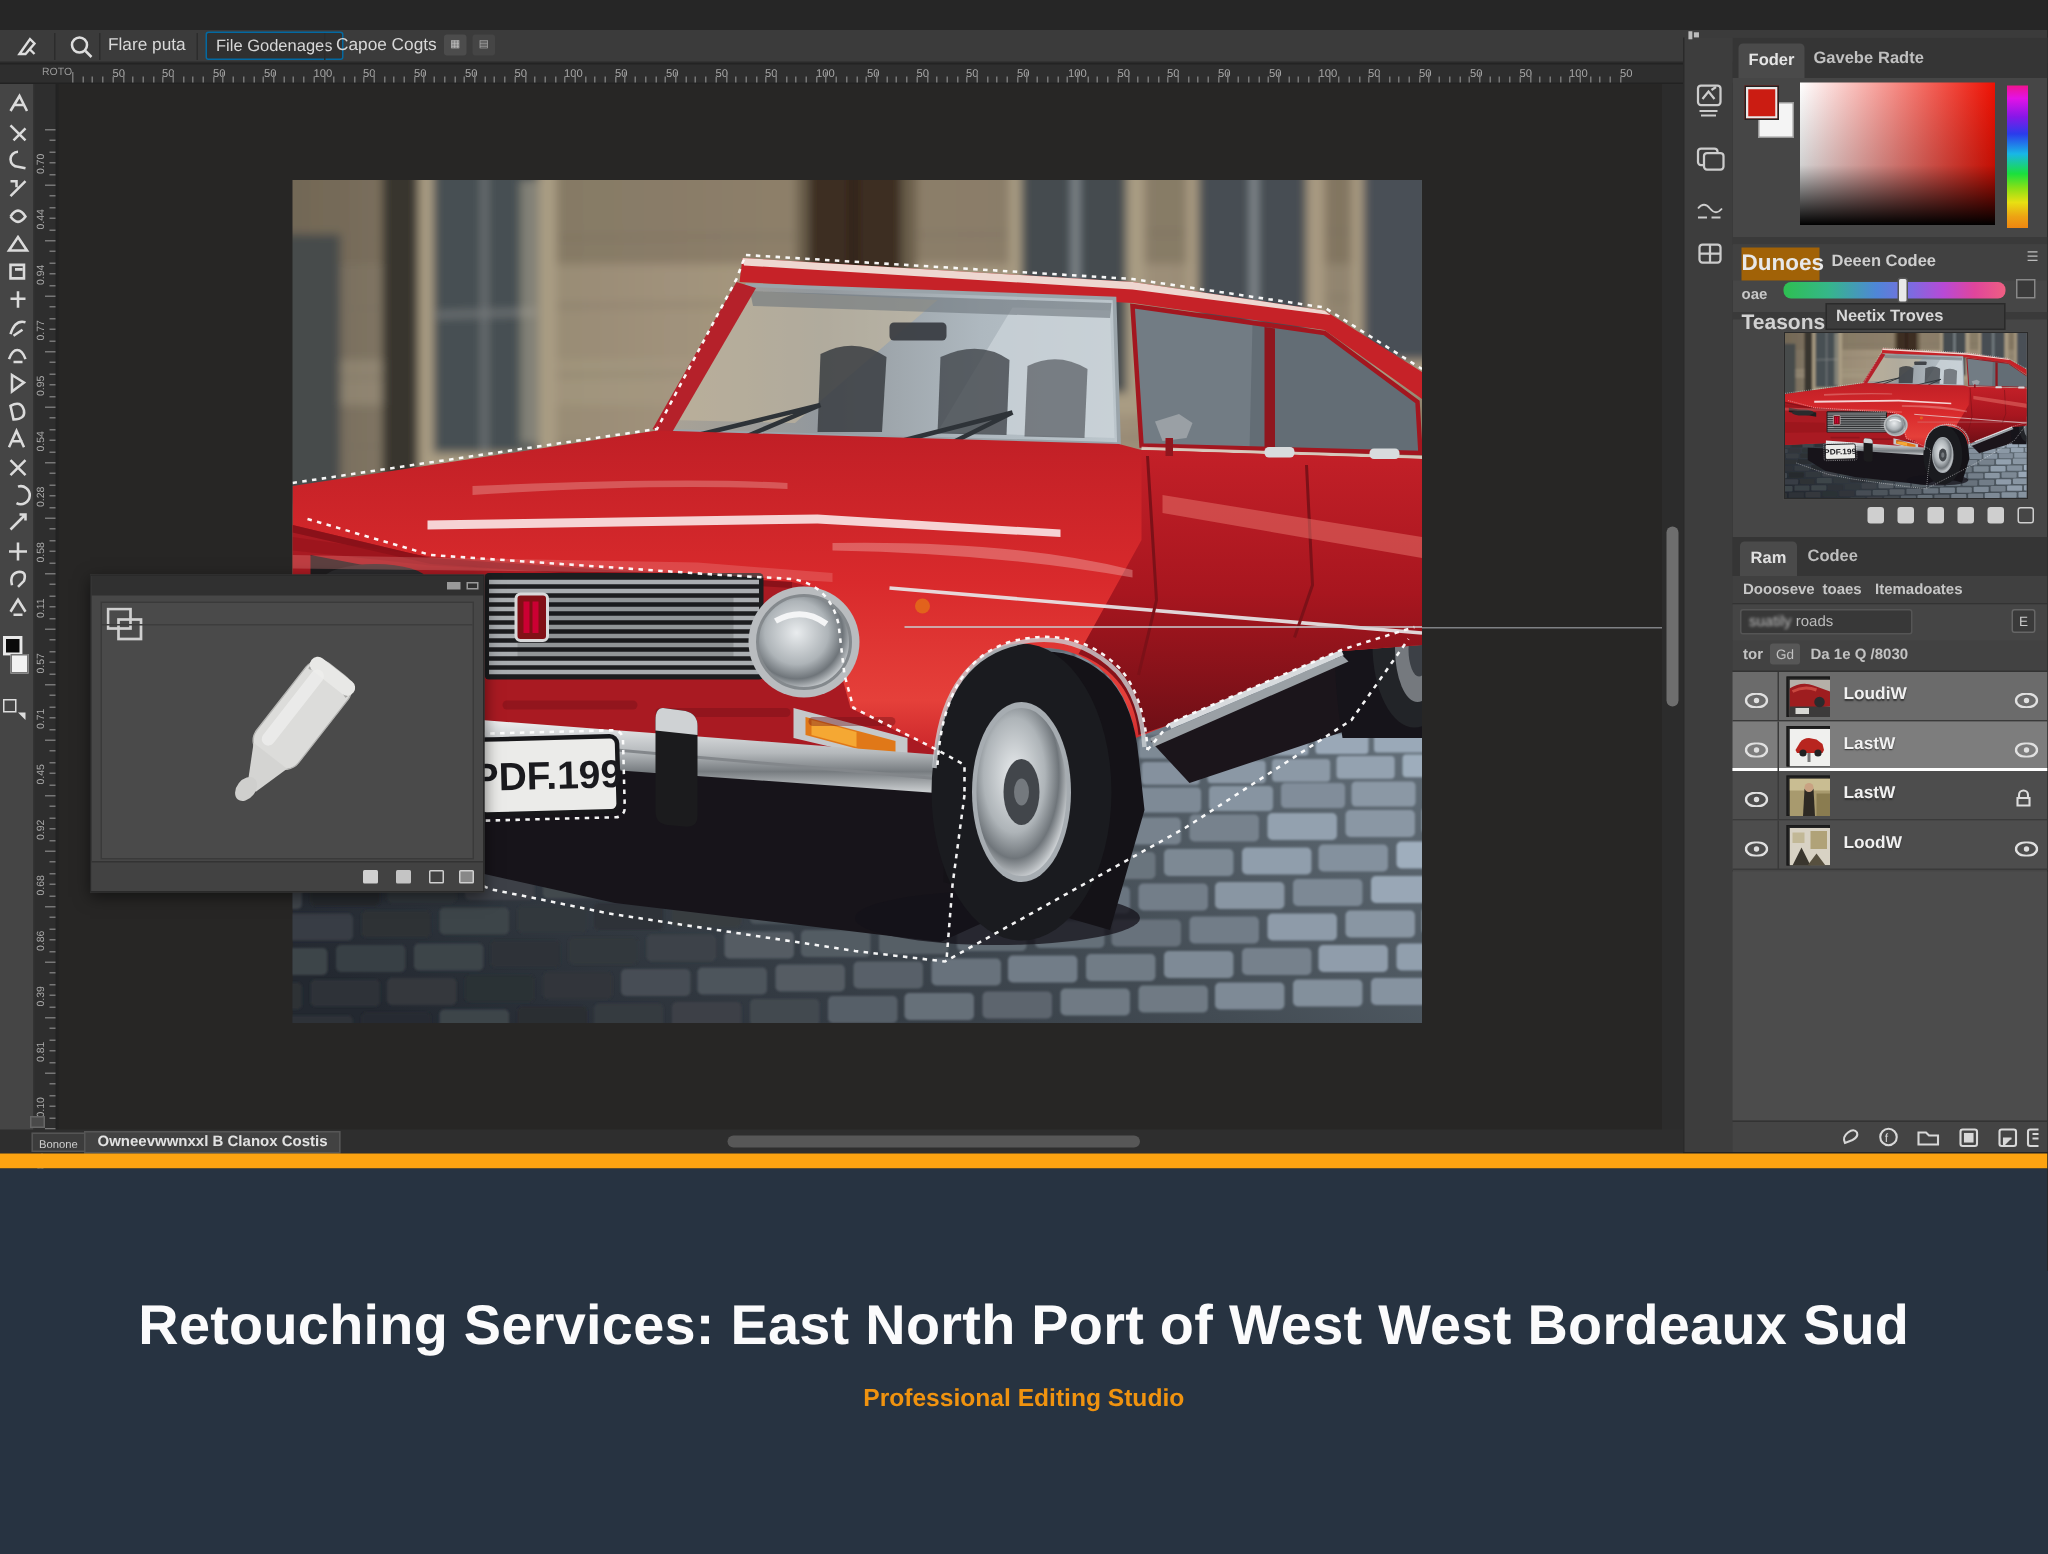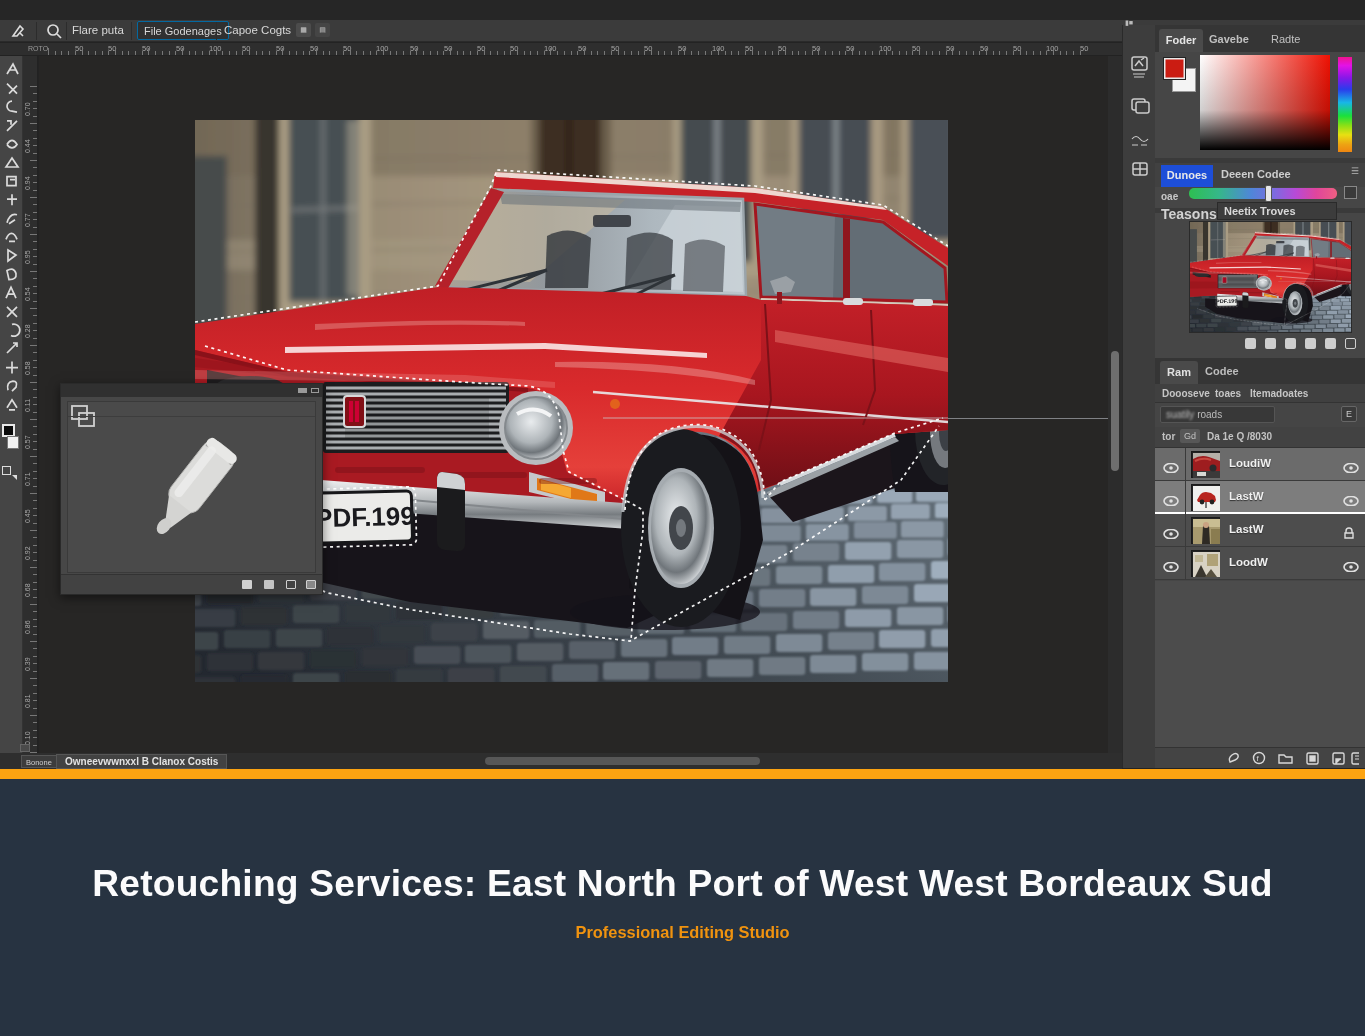--- a/index.html
+++ b/index.html
@@ -1269,31 +1269,31 @@
   <rect x="3" y="108" width="14" height="12" rx="2"></rect>
       <path d="M3,114 h14 M10,108 v12"></path>
  </svg>
 </div>
 
 <div class="abs" style="left:1155px;top:25px;width:210px;height:743px;background:#464646;">
 
  <div class="abs" style="left:0;top:0;width:210px;height:27px;background:#353535;">
   <div class="abs" style="left:4px;top:4px;width:44px;height:23px;background:#4a4a4a;border-radius:3px 3px 0 0;color:#e5e5e5;font-size:11px;font-weight:bold;text-align:center;line-height:23px;">Foder</div>
   <div class="abs" style="left:54px;top:8px;color:#c0c0c0;font-size:11px;font-weight:bold;">Gavebe</div>
-  <div class="abs" style="left:116px;top:8px;color:#c0c0c0;font-size:11px;font-weight:normal;">Radte</div>
+  <div class="abs" style="left:97px;top:8px;color:#c0c0c0;font-size:11px;font-weight:bold;">Radte</div>
  </div>
 
  <div class="abs" style="left:17px;top:43px;width:24px;height:24px;background:#f4f4f4;border:1px solid #999;"></div>
  <div class="abs" style="left:8px;top:32px;width:23px;height:23px;background:#cb1c12;border:1px solid #222;box-shadow:0 0 0 1.5px #e8e8e8 inset;"></div>
  <div class="abs" style="left:45px;top:30px;width:130px;height:95px;background:linear-gradient(to bottom,rgba(0,0,0,0) 0%,rgba(0,0,0,.18) 58%,#000 100%),linear-gradient(to right,#fff 0%,#ee1103 100%);"></div>
  <div class="abs" style="left:183px;top:32px;width:14px;height:95px;background:linear-gradient(to bottom,#f0138f 0%,#e312e6 9%,#8717e8 22%,#2a3cec 34%,#18b7e6 48%,#1ae03c 62%,#8ae016 72%,#e8e012 82%,#eda313 92%,#ef8611 100%);"></div>
 
  <div class="abs" style="left:0;top:133px;width:210px;height:5px;background:#3a3a3a;"></div>
  <div class="abs" style="left:0;top:138px;width:210px;height:24px;background:#414141;">
-  <div class="abs" style="left:6px;top:2px;width:52px;height:22px;background:#1d4ed8;color:#e8e8e8;font-size:11px;font-weight:bold;text-align:center;line-height:21px;">Dunoes</div>
+  <div class="abs" style="left:6px;top:2px;width:52px;height:22px;background:#a16207;color:#e8e8e8;font-size:15px;font-weight:bold;text-align:center;line-height:21px;">Dunoes</div>
   <div class="abs" style="left:66px;top:5px;color:#cecece;font-size:11px;font-weight:bold;">Deeen Codee</div>
   <div class="abs" style="left:196px;top:3px;color:#bbb;font-size:9px;">☰</div>
  </div>
  <div class="abs" style="left:6px;top:166px;color:#c8c8c8;font-size:10px;font-weight:bold;">oae</div>
  <div class="abs" style="left:34px;top:163px;width:148px;height:11px;border-radius:5px;background:linear-gradient(to right,#2ebf51 0%,#35b789 20%,#4f86d8 42%,#7e6ae0 58%,#b74ad6 72%,#e0459c 86%,#ef5f82 100%);"></div>
  <div class="abs" style="left:110px;top:160px;width:7px;height:17px;background:#e8e8e8;border:1px solid #555;border-radius:2px;"></div>
  <div class="abs" style="left:189px;top:161px;width:13px;height:13px;background:#3a3a3a;border:1px solid #888;"></div>
 
  <div class="abs" style="left:0;top:183px;width:210px;height:5px;background:#3a3a3a;"></div>
  <div class="abs" style="left:6px;top:181px;color:#d2d2d2;font-size:14px;font-weight:bold;">Teasons</div>

